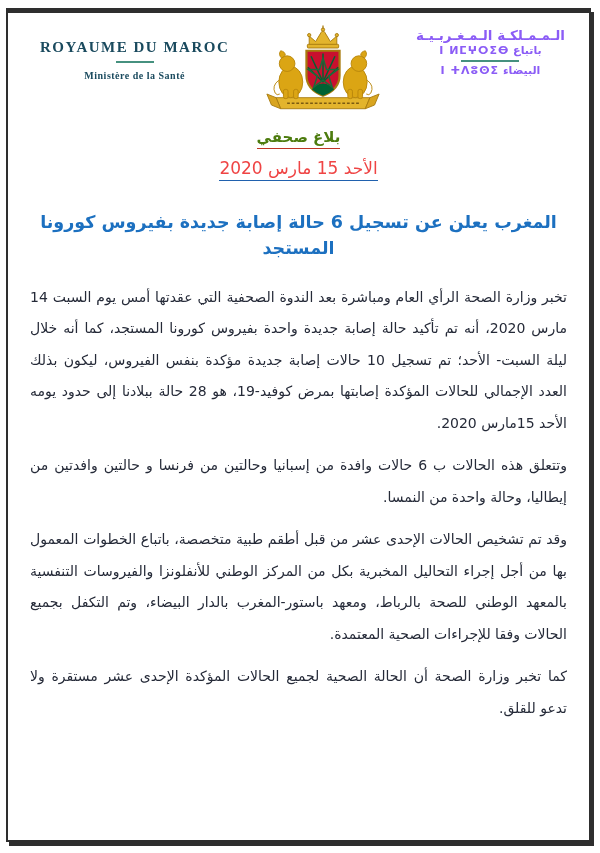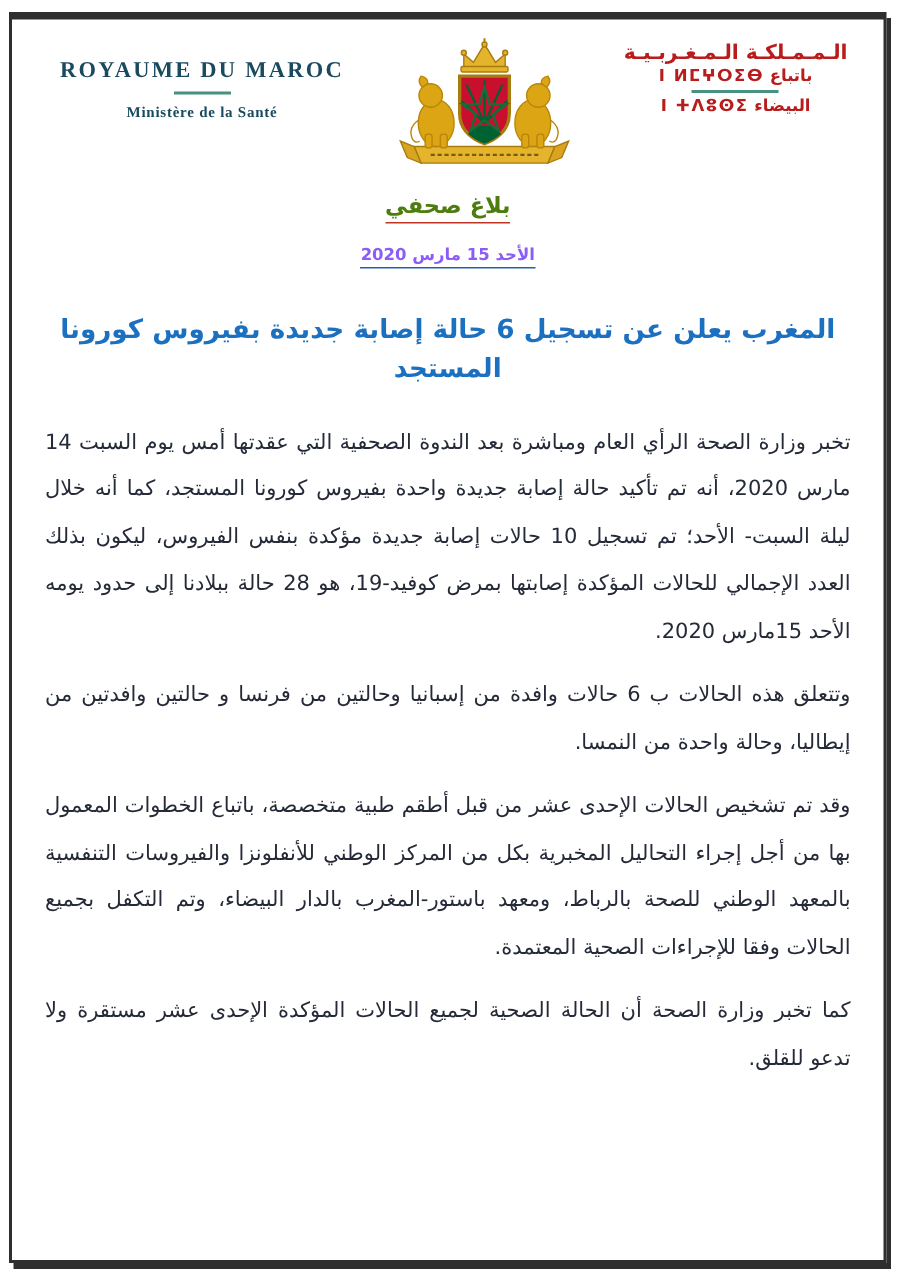--- a/index.html
+++ b/index.html
@@ -20,35 +20,35 @@
   .fr-title{
     font-family:"Liberation Serif","DejaVu Serif",serif;
     font-weight:bold;font-size:15px;letter-spacing:1.5px;white-space:nowrap;
   }
   .fr-divider{width:38px;height:2px;background:#46917f;margin:5px auto 7px auto;}
   .fr-subtitle{
     font-family:"Liberation Serif","DejaVu Serif",serif;
     font-weight:bold;font-size:10px;letter-spacing:.5px;white-space:nowrap;
   }
   .hdr-center{width:120px;height:92px;flex:0 0 auto;margin-top:2px;}
-  .hdr-right{margin-top:4px;margin-right:4px;text-align:center;color:#b91c1c;direction:rtl;}
+  .hdr-right{margin-top:4px;margin-right:4px;text-align:center;color:#8b5cf6;direction:rtl;}
   .ar-title{font-weight:bold;font-size:13.5px;white-space:nowrap;}
   .tifinagh{font-weight:bold;font-size:11px;letter-spacing:1px;white-space:nowrap;margin-top:1px;}
   .ar-divider{width:58px;height:2px;background:#46917f;margin:3px auto 2px auto;}
   .ar-subtitle{font-weight:bold;font-size:13px;white-space:nowrap;}
   
   .center-line{text-align:center;direction:rtl;}
   .release-label{margin-top:10px;}
   .release-label span{
     display:inline-block;color:#4d7c0f;font-weight:bold;font-size:15px;
     border-bottom:1.5px solid #be3425;padding-bottom:2px;
   }
   .release-date{margin-top:9px;}
   .release-date span{
-    display:inline-block;color:#8b5cf6;font-weight:bold;font-size:11px;
+    display:inline-block;color:#ef4444;font-weight:normal;font-size:17px;
     border-bottom:1.5px solid #2061ae;padding-bottom:2px;
   }
   .main-title{
     margin:28px 10px 0 10px;text-align:center;direction:rtl;
     color:#1c70c0;font-weight:bold;font-size:17.5px;line-height:1.5;
   }
   
   .doc-body{
     direction:rtl;text-align:justify;color:#252a38;
     font-size:14px;line-height:2.25;margin:20px 2px 0 2px;

